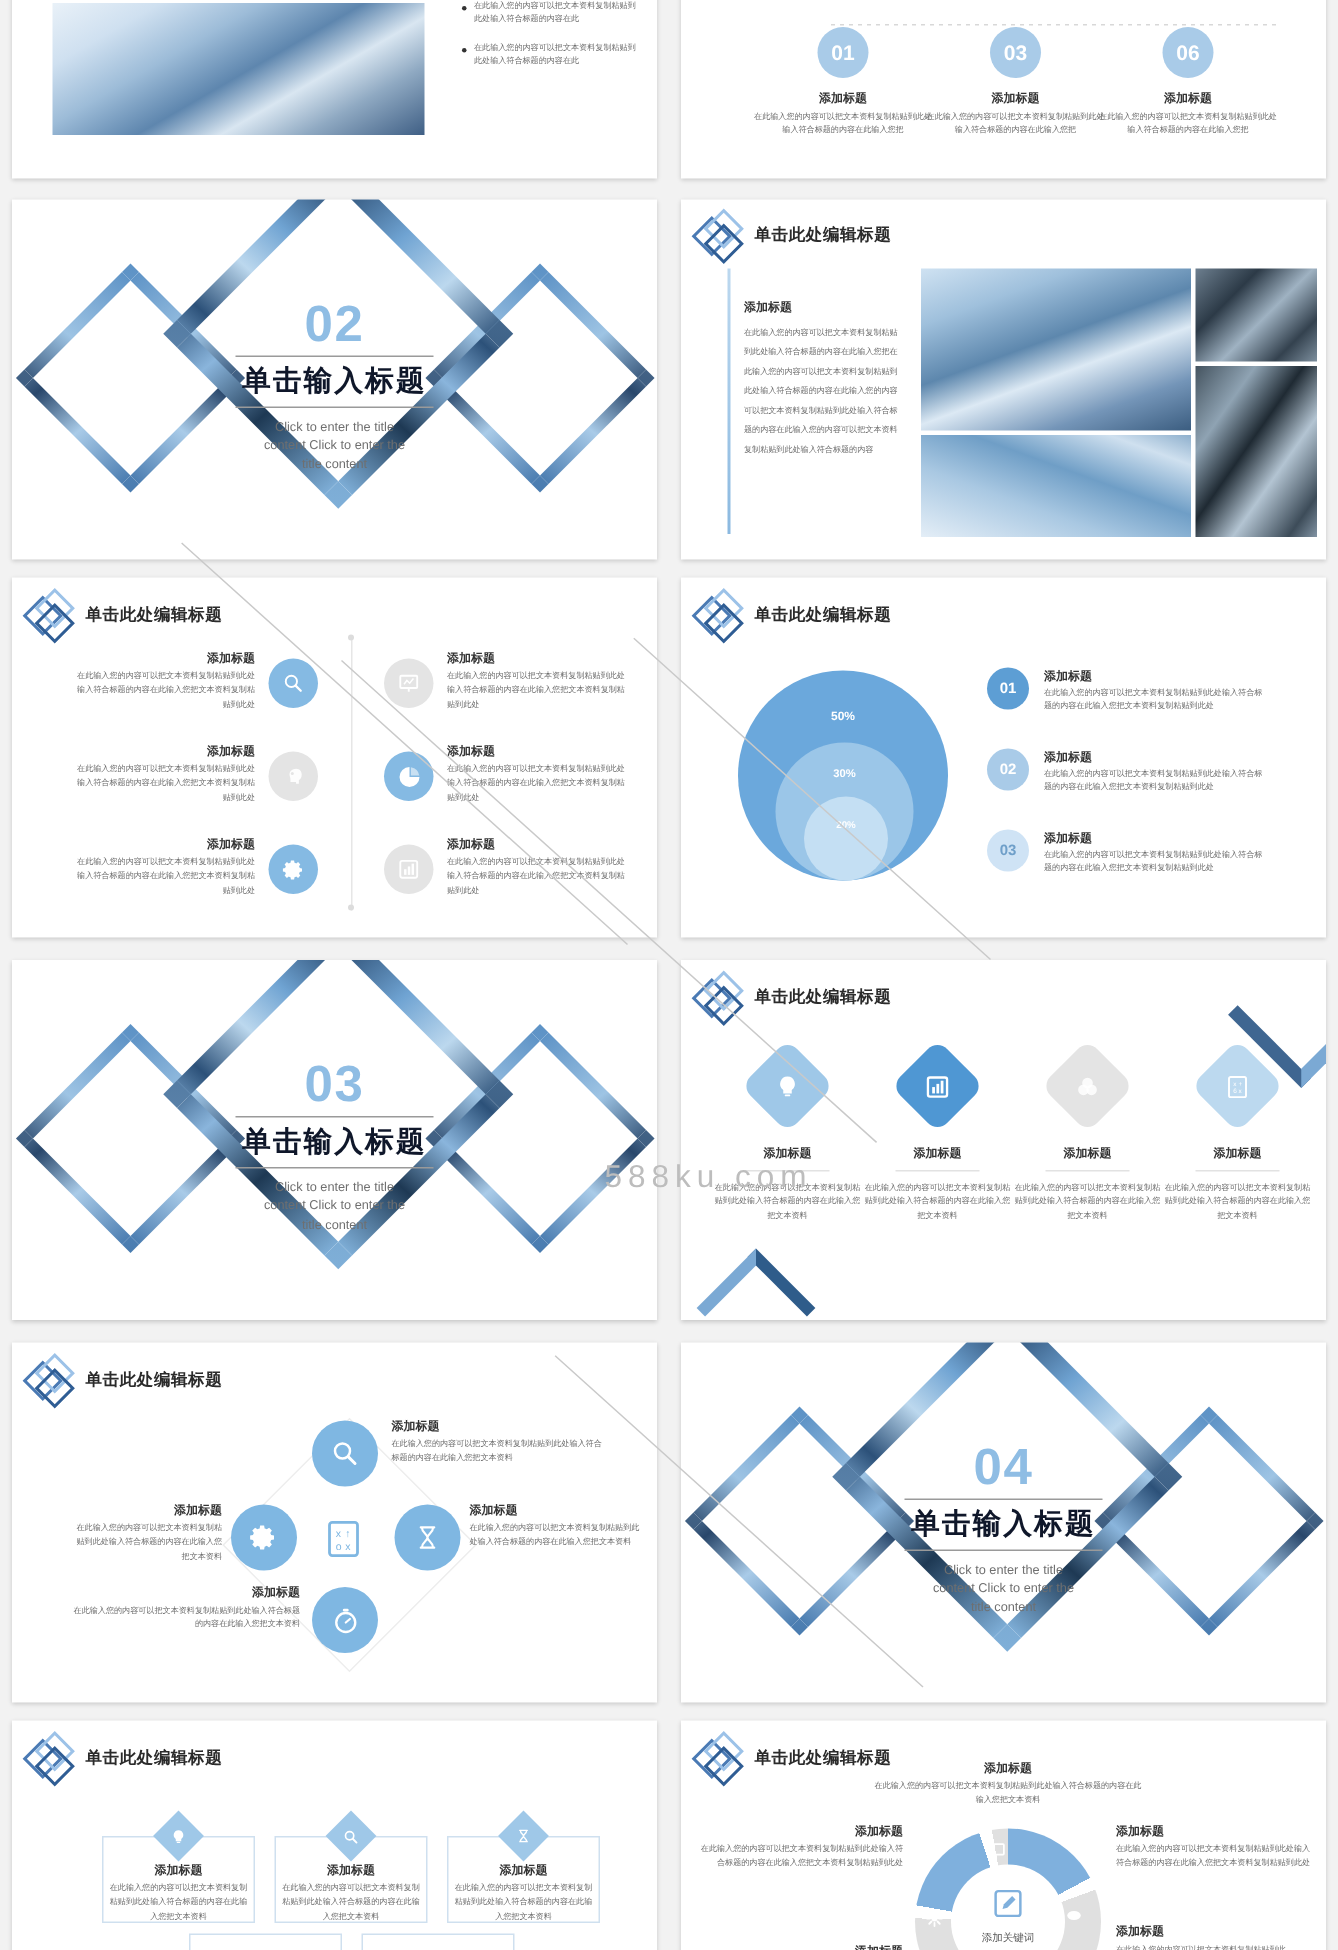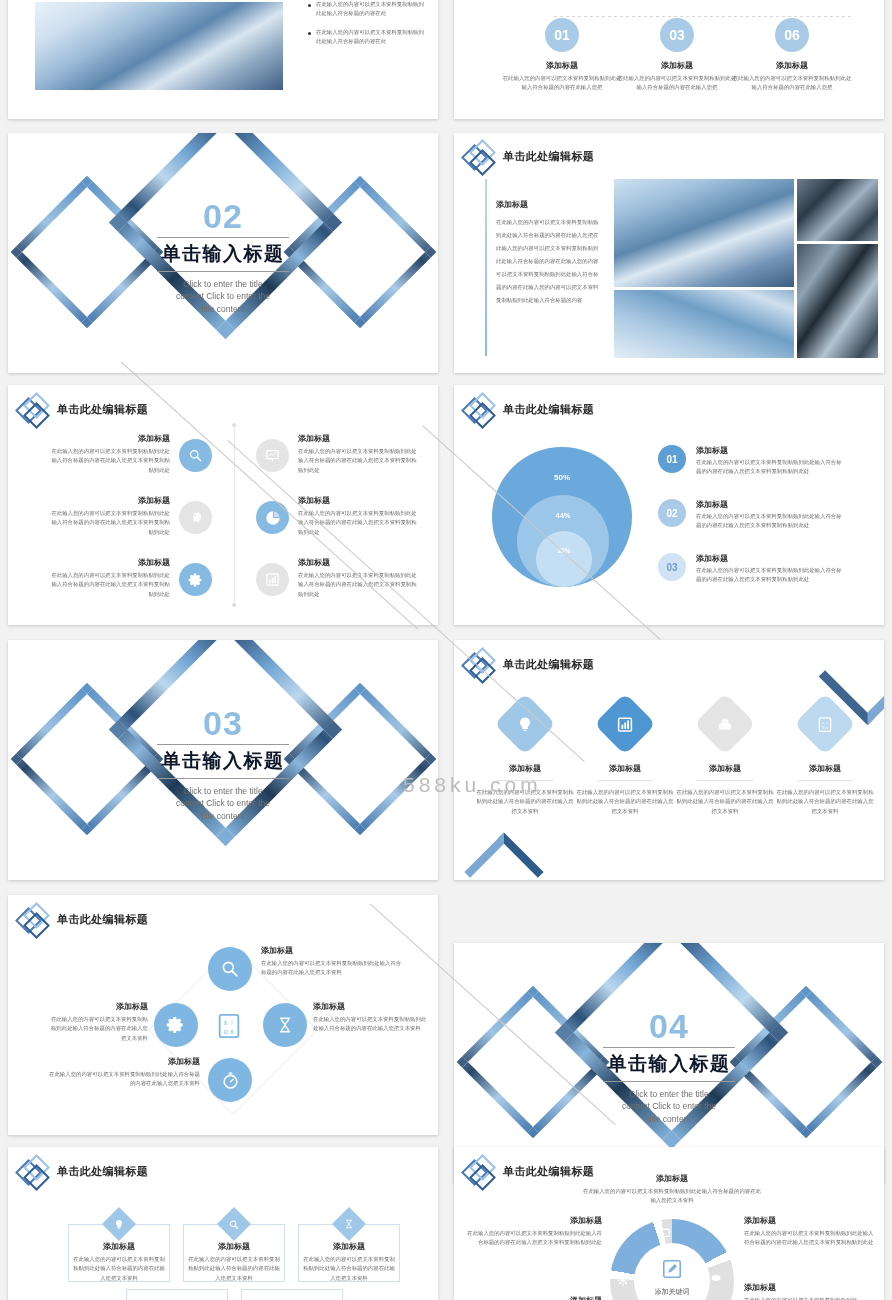--- a/index.html
+++ b/index.html
@@ -229,21 +229,21 @@
           <i class="c"></i>
         </span>
       <span class="sl-title">单击此处编辑标题</span>
     </div>
 
     <div style="position:absolute;left:38px;top:62px;width:140px;height:140px;">
       <div class="circ" style="position:absolute;left:0;top:0;width:140px;height:140px;background:#6ba8dc;"></div>
       <div class="circ" style="position:absolute;left:25px;top:48px;width:92px;height:92px;background:#9bc6e8;"></div>
       <div class="circ" style="position:absolute;left:44px;top:84px;width:56px;height:56px;background:#c4dff3;"></div>
       <span style="position:absolute;left:0;top:26px;width:140px;text-align:center;color:#fff;font-size:8px;font-weight:bold;">50%</span>
-      <span style="position:absolute;left:25px;top:64px;width:92px;text-align:center;color:#fff;font-size:7.5px;font-weight:bold;">44%</span>
+      <span style="position:absolute;left:25px;top:64px;width:92px;text-align:center;color:#fff;font-size:7.5px;font-weight:bold;">30%</span>
       <span style="position:absolute;left:44px;top:100px;width:56px;text-align:center;color:#fff;font-size:6.5px;font-weight:bold;">20%</span>
     </div>
 
     <div style="position:absolute;left:204px;top:60px;display:flex;gap:10px;">
       <span class="circ" style="width:28px;height:28px;background:#5d9ed4;font-size:10px;font-weight:bold;flex:0 0 auto;">
         <span>01</span>
       </span>
       <span style="width:150px;">
         <span class="ttl" style="display:block;">添加标题</span>
         <span class="body-txt" style="display:block;margin-top:2px;">在此输入您的内容可以把文本资料复制粘贴到此处输入符合标题的内容在此输入您把文本资料复制粘贴到此处</span>
@@ -408,21 +408,21 @@
       <svg width="28" height="28" viewBox="0 0 24 24">
           <rect x="4" y="2.5" width="16" height="19" rx="1.6" fill="none" stroke="#7fb7e2" stroke-width="1.6"></rect>
           <text x="7.5" y="11" font-size="6" fill="#7fb7e2" font-family="sans-serif">x</text>
           <text x="13" y="11" font-size="6" fill="#7fb7e2" font-family="sans-serif">↑</text>
           <text x="7.5" y="18.5" font-size="6" fill="#7fb7e2" font-family="sans-serif">o</text>
           <text x="13" y="18.5" font-size="6" fill="#7fb7e2" font-family="sans-serif">x</text>
         </svg>
     </div>
   </div>
 
-  <div class="slide" style="left:454px;top:895px;width:430px;height:240px;margin-top:48px;">
+  <div class="slide" style="left:454px;top:895px;width:430px;height:240px;">
     <div class="div-wrap">
       <div class="dm sideL" style="left:25px;top:65px;width:108px;height:108px;"></div>
       <div class="dm sideR" style="left:298px;top:65px;width:108px;height:108px;"></div>
       <div class="dm center" style="left:135px;top:7px;width:165px;height:165px;"></div>
     </div>
     <div class="div-txt" style="left:0;top:66px;">
       <div class="div-num">04</div>
       <div class="div-hr" style="width:132px;"></div>
       <div class="div-ch">单击输入标题</div>
       <div class="div-hr2" style="width:132px;"></div>

